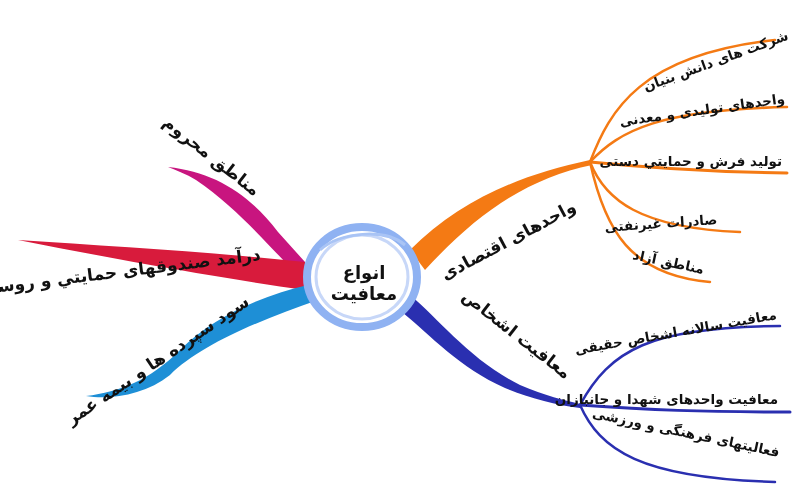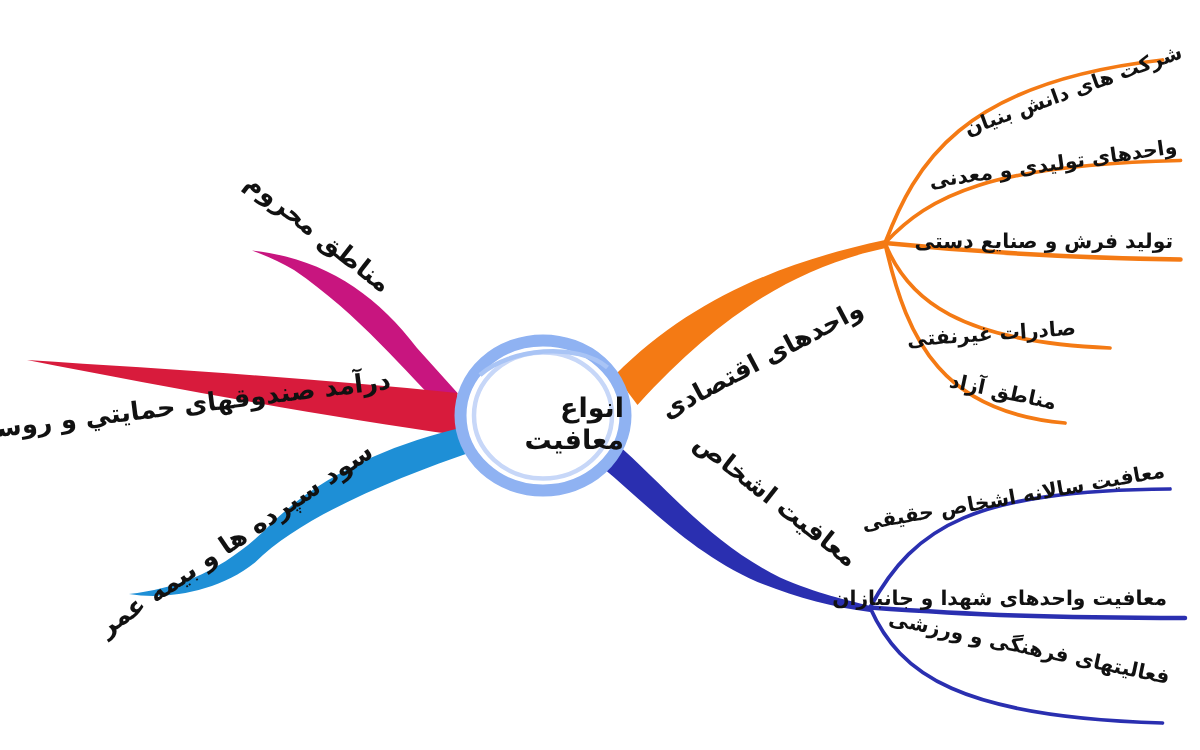--- a/index.html
+++ b/index.html
@@ -17,21 +17,21 @@
       color: #111111;
       font-family: "DejaVu Sans", sans-serif;
       transform-origin: 100% 100%;
       line-height: 1;
     }
     .main-lbl { font-size: 17px; font-weight: bold; }
     .sub-lbl { font-size: 13.5px; font-weight: bold; }
     .center-lbl {
       position: absolute;
       left: 312px; top: 262px; width: 104px;
-      text-align: right; direction: rtl;
+      text-align: center; direction: rtl;
       font-size: 18px; font-weight: bold; color: #111;
     }
   </style>
 </head>
 <body>
 
 <svg id="canvas" width="800" height="500" viewBox="0 0 800 500">
 
   <path fill="#c8157f" d="M168,167 C215,172 250,195 278,232 L305,262 L298,275 C270,248 240,210 196,180 C186,174 176,170 168,167 Z"></path>
   <path fill="#d81b3c" d="M18,240 C110,246 210,252 305,262 L305,290 C220,278 120,260 18,240 Z"></path>
@@ -65,19 +65,19 @@
 
 <div class="lbl main-lbl" style="right:222px; top:196px; transform: rotate(-28deg);">واحدهای اقتصادی</div>
 <div class="lbl main-lbl" style="right:236px; top:365px; transform: rotate(38deg);">معافیت اشخاص</div>
 
 <div class="lbl main-lbl" style="right:548px; top:182px; transform: rotate(38deg);">مناطق محروم</div>
 <div class="lbl main-lbl" style="right:538px; top:246px; transform: rotate(-7deg);">درآمد صندوقهای حمایتي و روستايي</div>
 <div class="lbl main-lbl" style="right:548px; top:290px; transform: rotate(-34deg);">سود سپرده ها و بیمه عمر</div>
 
 <div class="lbl sub-lbl" style="right:10px; top:28px; transform: rotate(-20deg);">شرکت های دانش بنیان</div>
 <div class="lbl sub-lbl" style="right:14px; top:92px; transform: rotate(-8deg);">واحدهای تولیدی و معدنی</div>
-<div class="lbl sub-lbl" style="right:18px; top:155px;">تولید فرش و صنایع دستی</div>
+<div class="lbl sub-lbl" style="right:18px; top:155px;">تولید فرش و حمایتي دستی</div>
 <div class="lbl sub-lbl" style="right:82px; top:213px; transform: rotate(-4deg);">صادرات غیرنفتی</div>
 <div class="lbl sub-lbl" style="right:98px; top:263px; transform: rotate(12deg);">مناطق آزاد</div>
 
 <div class="lbl sub-lbl" style="right:22px; top:308px; transform: rotate(-10deg);">معافیت سالانه اشخاص حقیقی</div>
 <div class="lbl sub-lbl" style="right:22px; top:393px;">معافیت واحدهای شهدا و جانبازان</div>
 <div class="lbl sub-lbl" style="right:22px; top:446px; transform: rotate(12deg);">فعالیتهای فرهنگی و ورزشی</div>
 
 </body></html>

